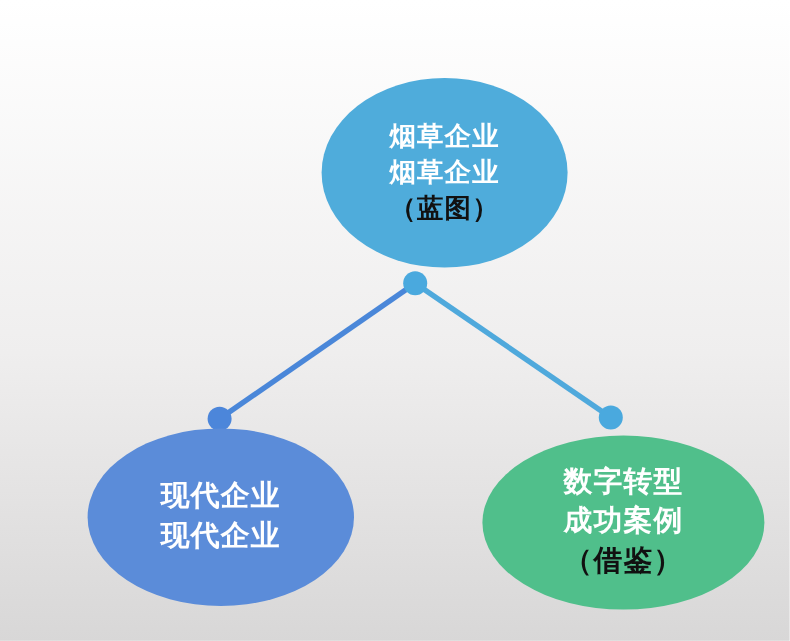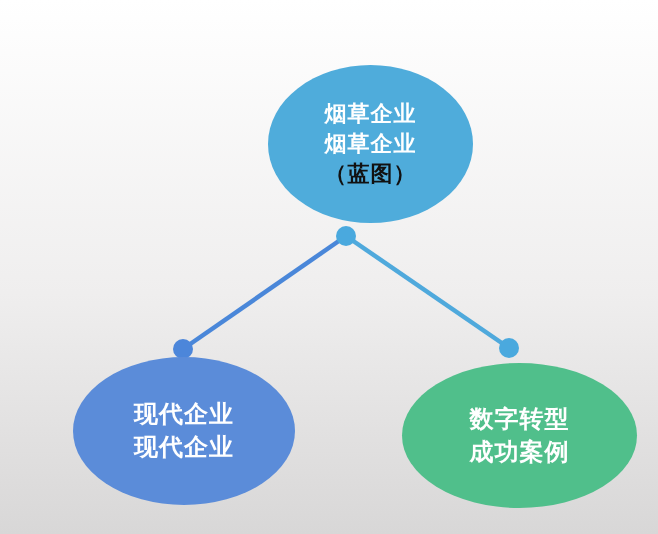--- a/index.html
+++ b/index.html
@@ -87,15 +87,16 @@
   </div>
 
   <div class="node node-left" style="background-color: rgb(91, 140, 217);">
     <div class="txt-main">现代企业</div>
     <div class="txt-main">现代企业</div>
   </div>
 
   <div class="node node-right" style="background-color: rgb(80, 191, 139);">
     <div class="txt-main">数字转型</div>
     <div class="txt-main">成功案例</div>
+    <div class="txt-paren">（借鉴）</div>
   </div>
 
 </div>
 
 </body></html>

